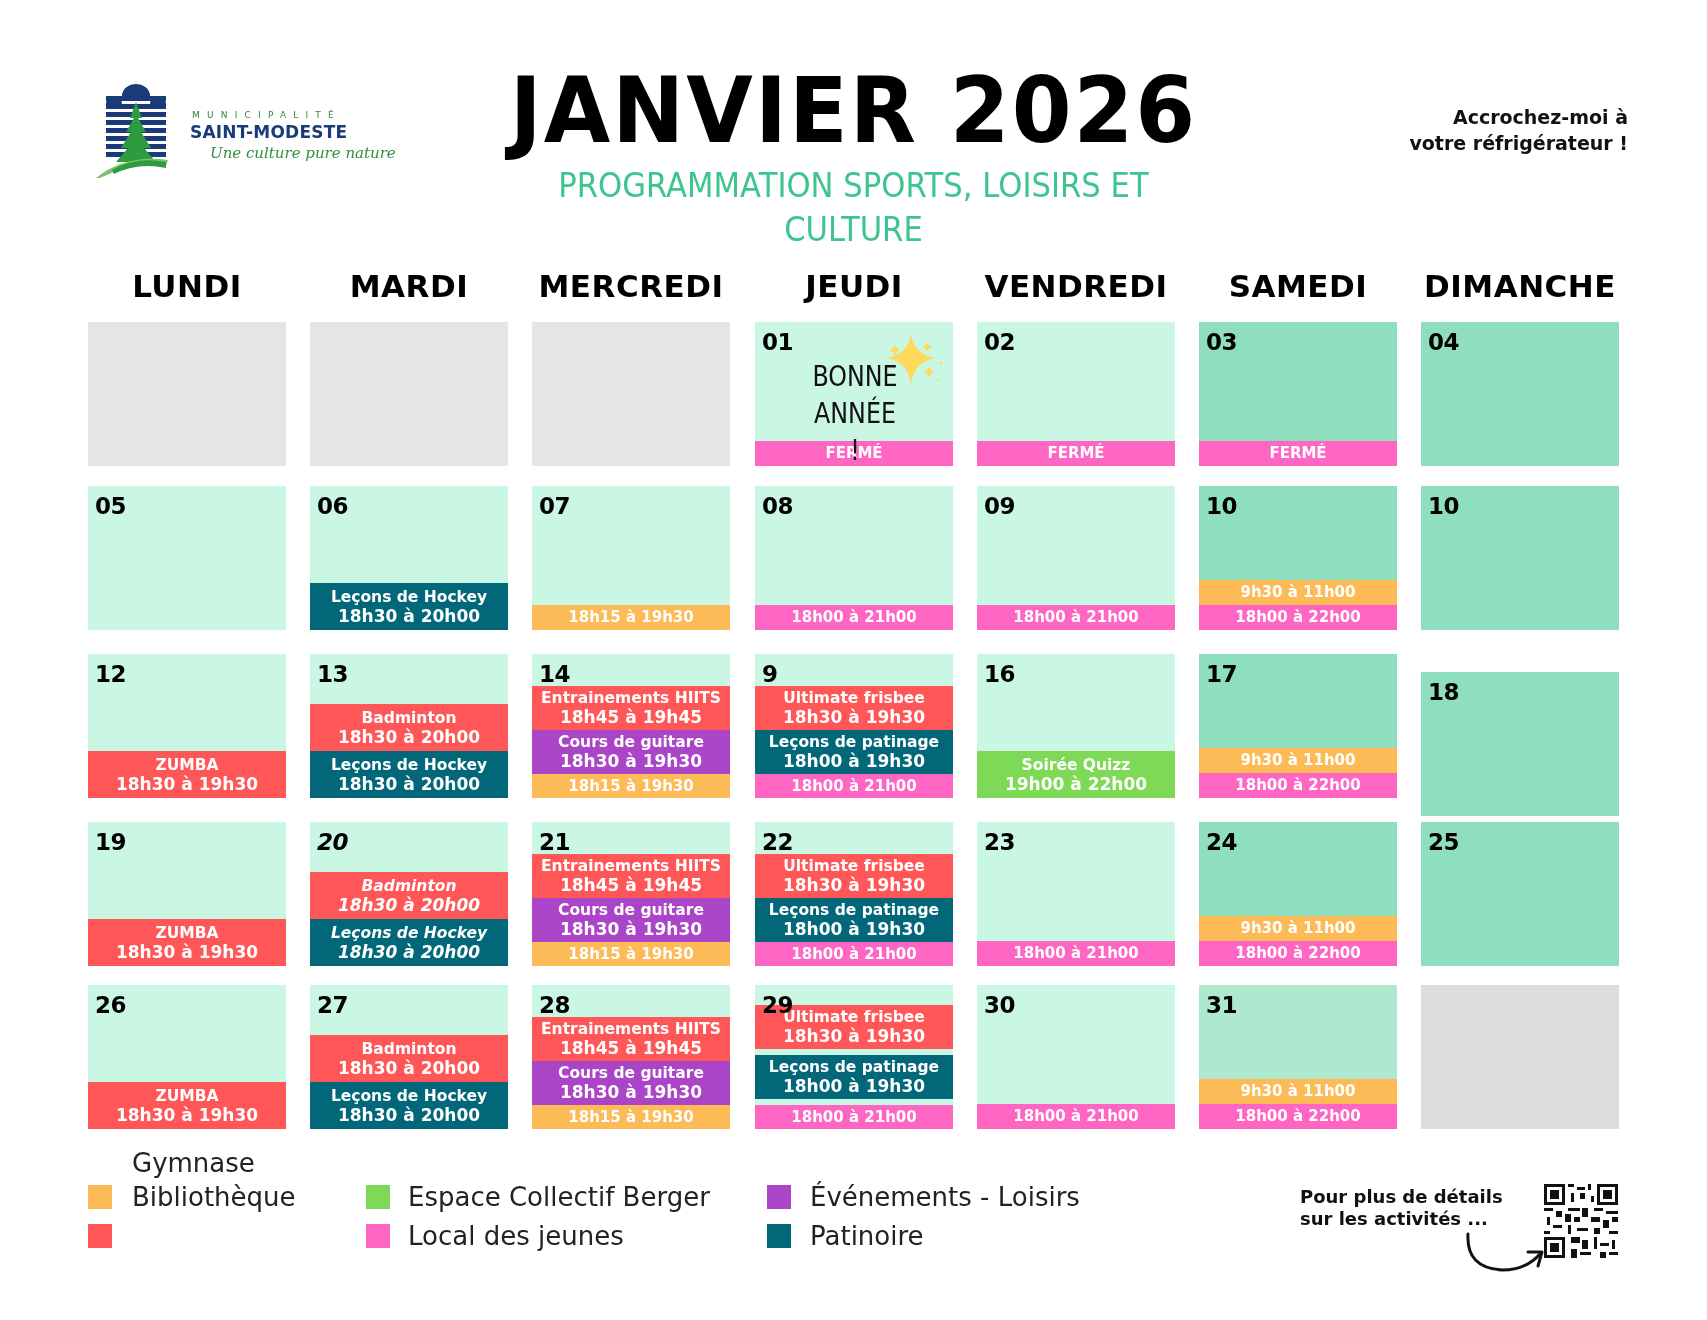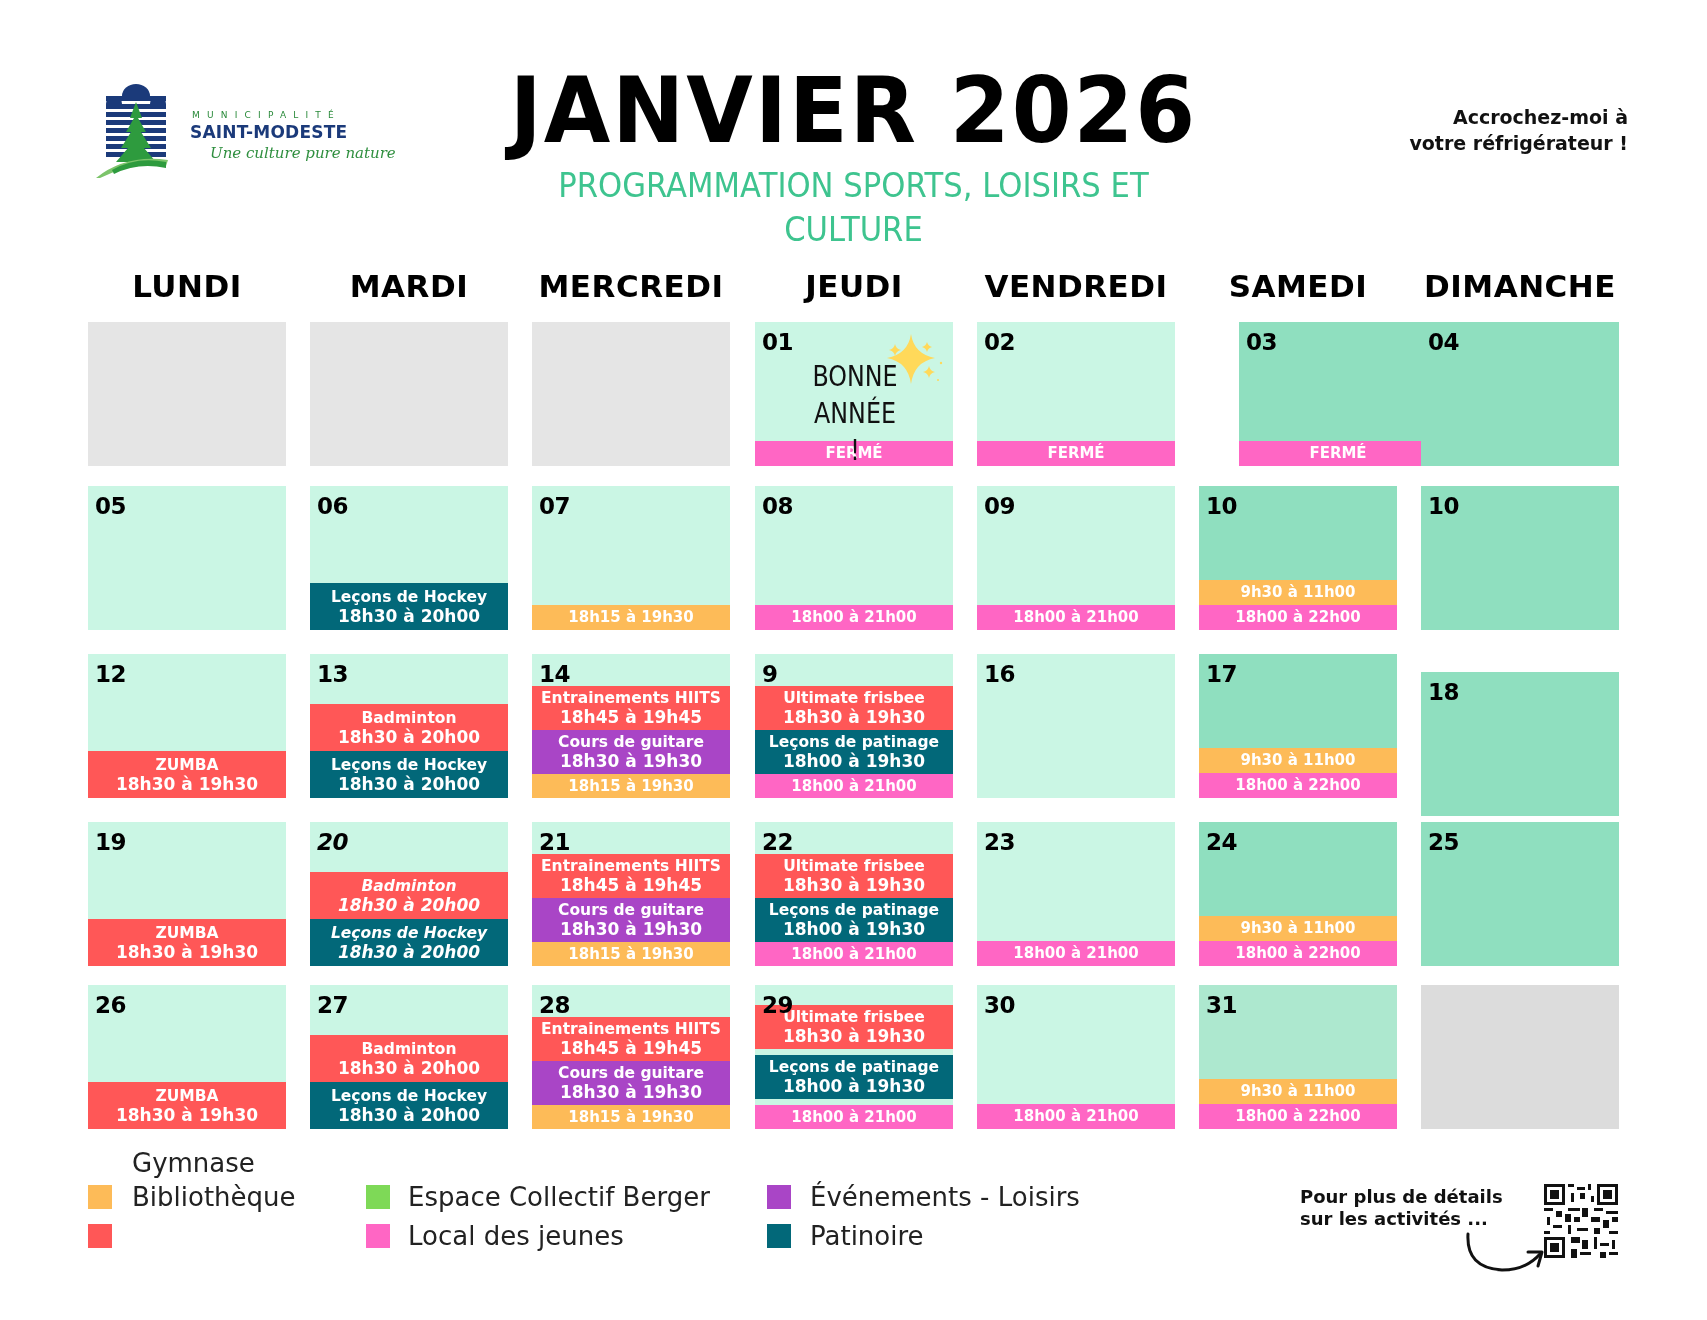--- a/index.html
+++ b/index.html
@@ -111,21 +111,21 @@
       <div class="ev one c-local">
         <div class="l1">FERMÉ</div>
       </div>
     </div>
     <div class="abs cell light" style="left: 977px; top: 322px;">
       <div class="daynum">02</div>
       <div class="ev one c-local">
         <div class="l1">FERMÉ</div>
       </div>
     </div>
-    <div class="abs cell mid" style="left: 1199px; top: 322px; margin-left: 40px;">
+    <div class="abs cell mid" style="left: 1199px; top: 322px;">
       <div class="daynum">03</div>
       <div class="ev one c-local">
         <div class="l1">FERMÉ</div>
       </div>
     </div>
     <div class="abs cell mid" style="left: 1421px; top: 322px;">
       <div class="daynum">04</div>
     </div>
     <div class="abs cell light" style="left: 88px; top: 486px;">
       <div class="daynum">05</div>
@@ -208,20 +208,24 @@
       <div class="ev two c-patin" style="height: 44px;">
         <div class="l1">Leçons de patinage</div>
         <div>18h00 à 19h30</div>
       </div>
       <div class="ev one c-local" style="height: 24px;">
         <div>18h00 à 21h00</div>
       </div>
     </div>
     <div class="abs cell light" style="left: 977px; top: 654px;">
       <div class="daynum">16</div>
+      <div class="ev two c-berger">
+        <div class="l1">Soirée Quizz</div>
+        <div>19h00 à 22h00</div>
+      </div>
     </div>
     <div class="abs cell mid" style="left: 1199px; top: 654px;">
       <div class="daynum">17</div>
       <div class="ev one c-biblio">
         <div>9h30 à 11h00</div>
       </div>
       <div class="ev one c-local">
         <div>18h00 à 22h00</div>
       </div>
     </div>

